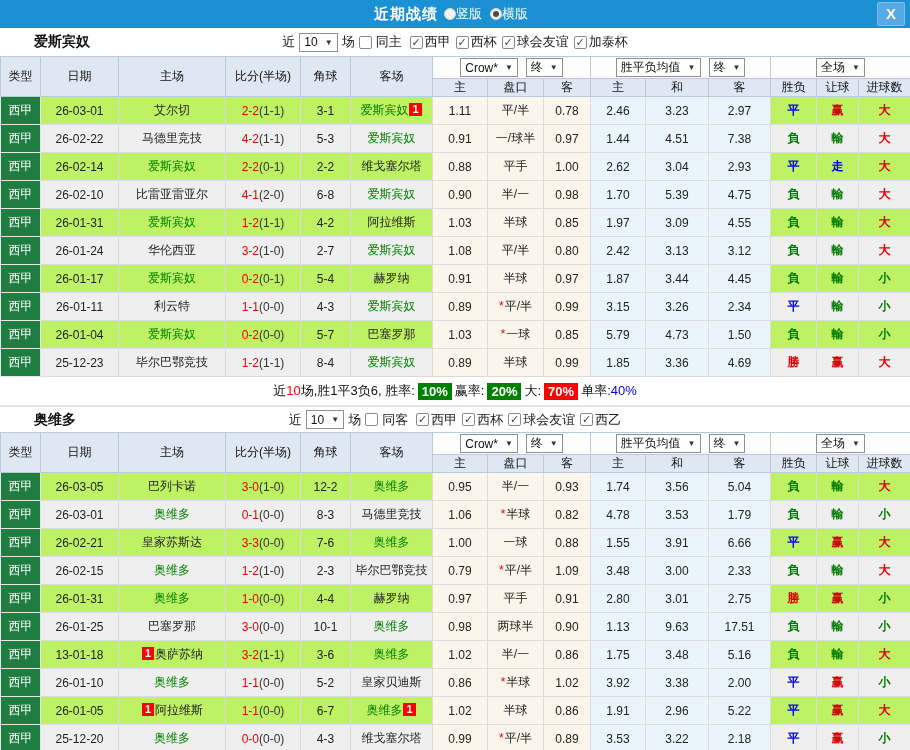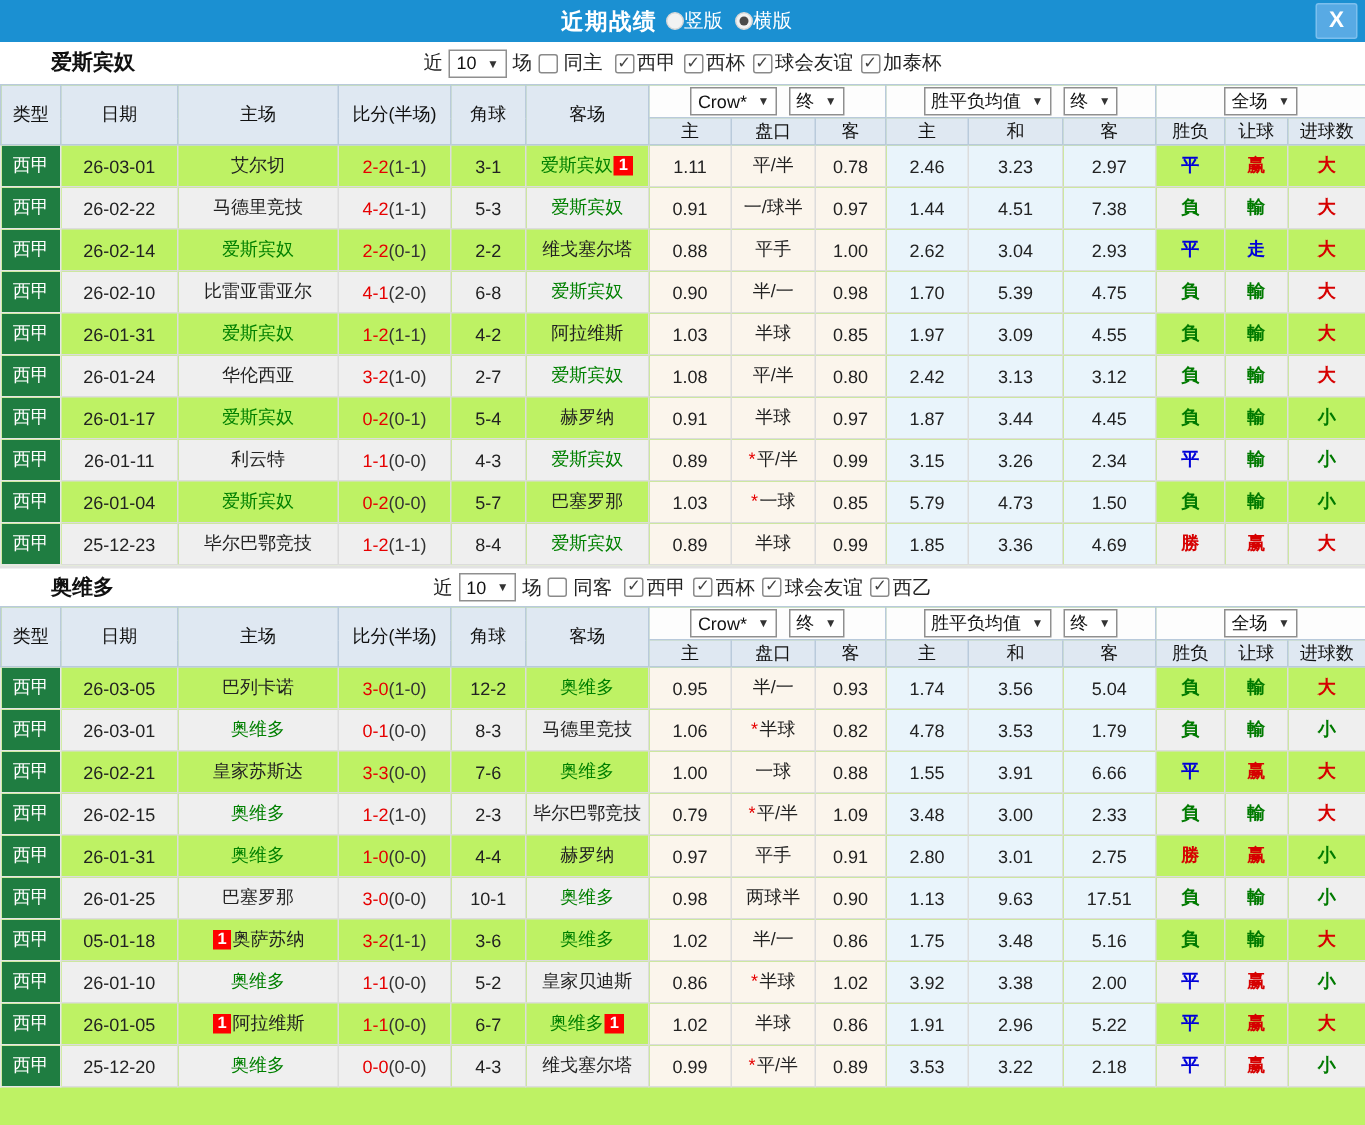--- a/index.html
+++ b/index.html
@@ -333,20 +333,29 @@
           <td class="c-avg">1.85</td>
           <td class="c-avg">3.36</td>
           <td class="c-avg">4.69</td>
           <td class="c-res" style="color:#d60000">勝</td>
           <td class="c-res" style="color:#d60000">赢</td>
           <td class="c-res" style="color:#d60000">大</td>
         </tr>
       </tbody>
   </table>
 
+  <div class="summary">
+    <span><span>近</span><span class="red">10</span><span>场,胜1平3负6, 胜率:</span></span>
+    <span class="chip green-bg">10%</span>
+    <span>赢率:</span>
+    <span class="chip green-bg">20%</span>
+    <span>大:</span>
+    <span class="chip red-bg">70%</span>
+    <span><span>单率:</span><span class="blue">40%</span></span>
+  </div>
 
   <div class="filter-row second">
     <span class="team-name">奥维多</span>
     <span class="filter-center">
       <span>近</span>
       <span class="select">
           <span>10</span>
           <span class="arrow">▼</span>
         </span>
       <span>场</span>
@@ -534,21 +543,21 @@
           <td class="c-odds">0.90</td>
           <td class="c-avg">1.13</td>
           <td class="c-avg">9.63</td>
           <td class="c-avg">17.51</td>
           <td class="c-res" style="color:#007a00">負</td>
           <td class="c-res" style="color:#007a00">輸</td>
           <td class="c-res" style="color:#007a00">小</td>
         </tr>
         <tr class="odd">
           <td class="c-type">西甲</td>
-          <td class="c-date">05-01-18</td>
+          <td class="c-date">13-01-18</td>
           <td class="c-team"><span class="badge">1</span>奥萨苏纳</td>
           <td class="c-score"><span class="ft">3-2</span><span class="ht">(1-1)</span></td>
           <td class="c-corner">3-6</td>
           <td class="c-team team-self">奥维多</td>
           <td class="c-odds">1.02</td>
           <td class="c-odds">半/一</td>
           <td class="c-odds">0.86</td>
           <td class="c-avg">1.75</td>
           <td class="c-avg">3.48</td>
           <td class="c-avg">5.16</td>

